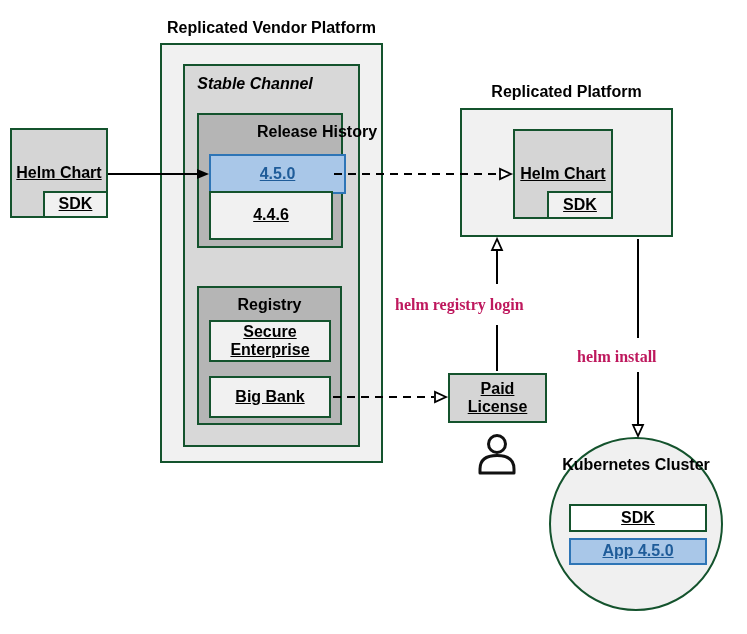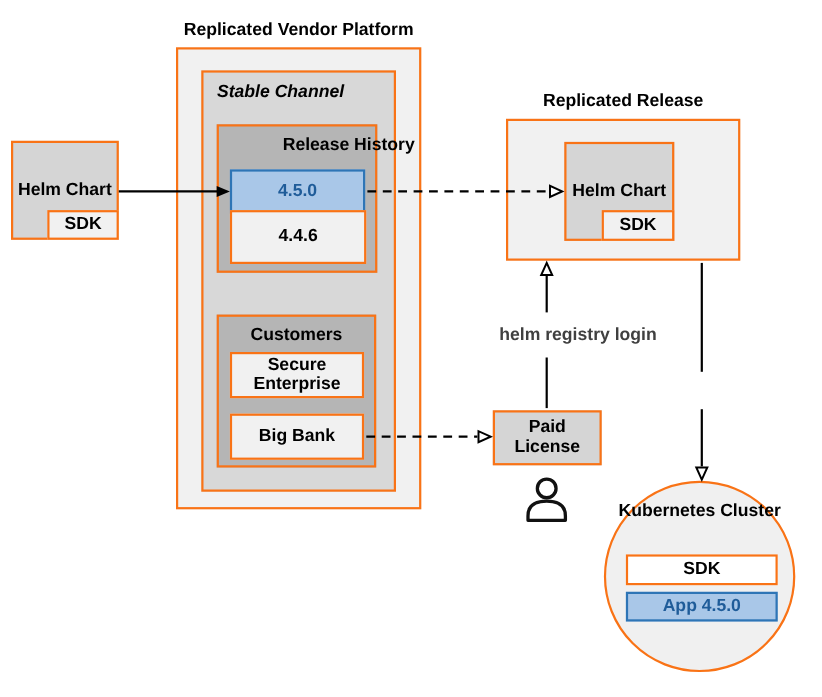--- a/index.html
+++ b/index.html
@@ -1,25 +1,25 @@
 <!DOCTYPE html>
 <html style="--highlight-fill: #a9c7e8; --highlight-border: #2e75b6; --highlight-text: #1f5c99;"><head>
 <meta charset="utf-8">
 <style>
   html,body{margin:0;padding:0;background:#ffffff;}
   #canvas{position:relative;width:747px;height:634px;background:#ffffff;overflow:hidden;
           font-family:"Liberation Sans",sans-serif;}
-  .box{position:absolute;border:2px solid #f97316;box-sizing:border-box;}
+  .box{position:absolute;border:2px solid #14532d;box-sizing:border-box;text-decoration:underline;}
   .lbl{font-family:"Liberation Sans",sans-serif;font-weight:bold;font-size:16px;color:#000;
        line-height:1.15;}
   .center{display:flex;align-items:center;justify-content:center;text-align:center;}
   .title{position:absolute;text-align:center;}
   .pre{white-space:pre-line;}
-  .mono{position:absolute;font-family:Liberation Sans, sans-serif;
-        font-weight:bold;font-size:16px;color:#404040;text-align:right;white-space:nowrap;}
+  .mono{position:absolute;font-family:Liberation Serif, serif;
+        font-weight:bold;font-size:16px;color:#be185d;text-align:left;white-space:nowrap;}
   .fill-lightest{background:#f1f1f1;}
   .fill-light{background:#d8d8d8;}
   .fill-mid{background:#d5d5d5;}
   .fill-dark{background:#b5b5b5;}
   .fill-white{background:#ffffff;}
   .hl{background:var(--highlight-fill,#a9c7e8);border-color:var(--highlight-border,#2e75b6);
       color:var(--highlight-text,#1f5c99);}
   .circle{border-radius:50%;background:#f0f0f0;}
   #connectors{position:absolute;left:0;top:0;width:747px;height:634px;pointer-events:none;z-index:10;}
   svg{display:block;}
@@ -30,48 +30,49 @@
 <div id="canvas">
 
   <div class="title lbl" style="left:160px;top:19px;width:223px;">Replicated Vendor Platform</div>
   <div class="box fill-lightest" style="left:160px;top:43px;width:223px;height:420px;"></div>
 
   <div class="box fill-light" style="left:183px;top:64px;width:177px;height:383px;"></div>
   <div class="title lbl" style="left:183px;top:75px;width:144px;font-style:italic;">Stable Channel</div>
 
   <div class="box fill-dark" style="left:197px;top:113px;width:146px;height:135px;"></div>
   <div class="title lbl" style="left:197px;top:123px;width:146px;padding-left:47px;">Release History</div>
-  <div class="box hl center lbl" style="left:209px;top:154px;width:123px;height:40px;color:var(--highlight-text);">4.5.0</div>
+  <div class="box hl center lbl" style="left:209px;top:154px;width:137px;height:40px;color:var(--highlight-text);">4.5.0</div>
   <div class="box fill-lightest center lbl" style="left:209px;top:191px;width:124px;height:49px;">4.4.6</div>
 
   <div class="box fill-dark" style="left:197px;top:286px;width:145px;height:139px;"></div>
-  <div class="title lbl" style="left:197px;top:296px;width:145px;">Customers</div>
+  <div class="title lbl" style="left:197px;top:296px;width:145px;">Registry</div>
   <div class="box fill-lightest center lbl pre" style="left:209px;top:320px;width:122px;height:42px;text-align:center;">Secure
 Enterprise</div>
   <div class="box fill-lightest center lbl" style="left:209px;top:376px;width:122px;height:42px;">Big Bank</div>
 
   <div class="box fill-mid center lbl" style="left:10px;top:128px;width:98px;height:90px;">Helm Chart</div>
   <div class="box fill-lightest center lbl" style="left:43px;top:191px;width:65px;height:27px;">SDK</div>
 
-  <div class="title lbl" style="left:460px;top:83px;width:213px;">Replicated Release</div>
+  <div class="title lbl" style="left:460px;top:83px;width:213px;">Replicated Platform</div>
   <div class="box fill-lightest" style="left:460px;top:108px;width:213px;height:129px;"></div>
   <div class="box fill-mid center lbl" style="left:513px;top:129px;width:100px;height:90px;">Helm Chart</div>
   <div class="box fill-lightest center lbl" style="left:547px;top:191px;width:66px;height:28px;">SDK</div>
 
   <div class="box fill-mid center lbl pre" style="left:448px;top:373px;width:99px;height:50px;">Paid
 License</div>
 
   <div style="position:absolute;left:477px;top:431px;width:40px;height:45px;">
     <svg width="40" height="45" viewBox="0 0 40 45">
       <circle cx="20" cy="13" r="8.5" fill="none" stroke="#111" stroke-width="3"></circle>
       <path d="M3 42 L3 38 C3 28 10 24.5 20 24.5 C30 24.5 37 28 37 38 L37 42 Z" fill="none" stroke="#111" stroke-width="3" stroke-linejoin="round"></path>
     </svg>
   </div>
 
   <div class="mono" style="left:395px;top:296px;width:202px;">helm registry login</div>
+  <div class="mono" style="left:577px;top:348px;width:122px;">helm install</div>
 
   <div class="box circle" style="left:549px;top:437px;width:174px;height:174px;"></div>
   <div class="title lbl" style="left:549px;top:456px;width:174px;">Kubernetes Cluster</div>
   <div class="box fill-white center lbl" style="left:569px;top:504px;width:138px;height:28px;">SDK</div>
   <div class="box hl center lbl" style="left:569px;top:538px;width:138px;height:27px;color:var(--highlight-text);">App 4.5.0</div>
 
   <svg id="connectors" viewBox="0 0 747 634">
 
     <g>
       <line x1="108" y1="174" x2="198" y2="174" stroke="#000" stroke-width="2"></line>

